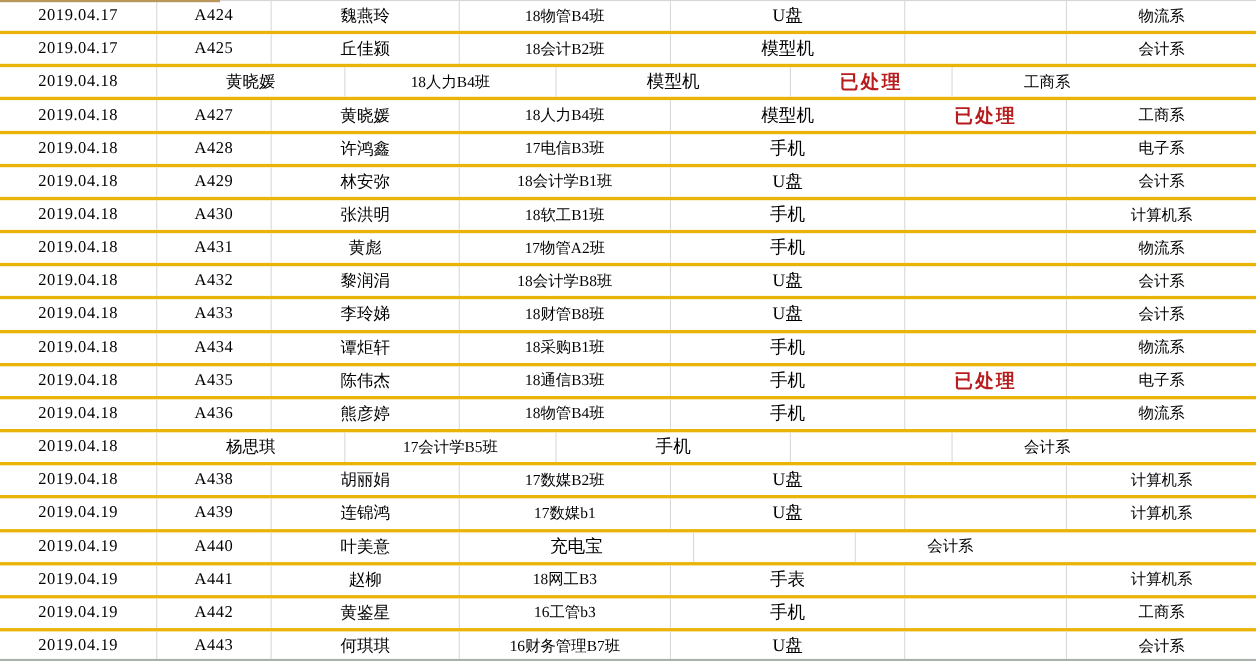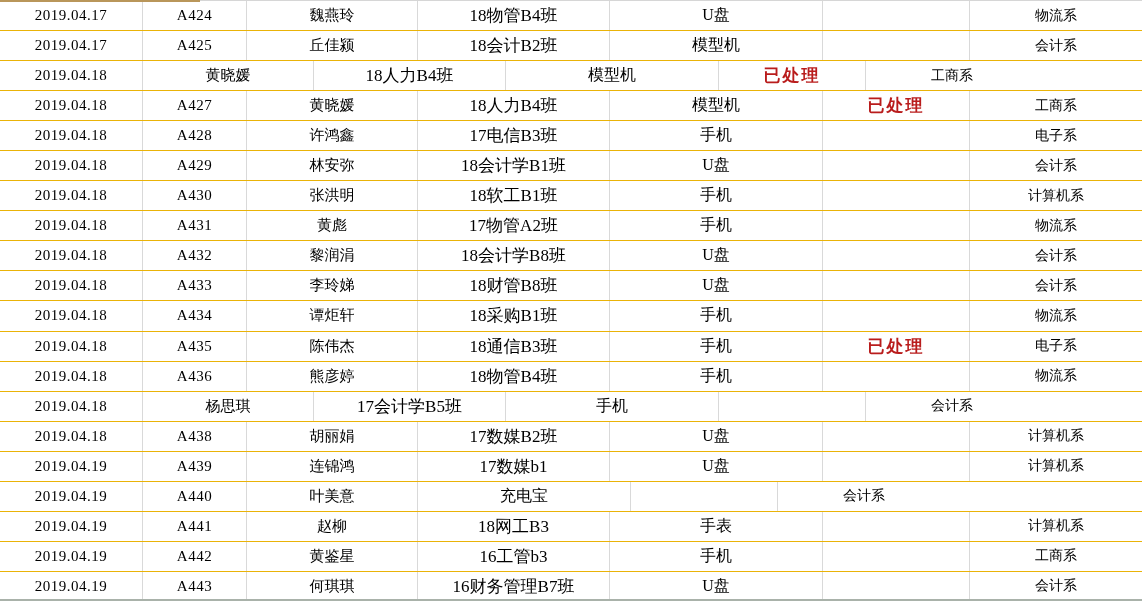--- a/index.html
+++ b/index.html
@@ -19,21 +19,21 @@
     height: 601px;
     border-top: 1px solid #d6d6d6;
     box-sizing: border-box;
     display: flex;
     flex-direction: column;
   }
   .row {
     display: flex;
     flex: 1 1 0;
     min-height: 0;
-    border-bottom: 1px solid #eab308;
+    border-bottom: 3px solid #eab308;
     box-sizing: border-box;
   }
   .row:last-child {
     border-bottom: none;
   }
   .cell {
     display: flex;
     align-items: center;
     justify-content: center;
     box-sizing: border-box;
@@ -43,21 +43,21 @@
     white-space: nowrap;
     overflow: hidden;
     cursor: cell;
   }
   .cell:last-child {
     border-right: none;
   }
   .col-date   { width: 143px; letter-spacing: 0.5px; }
   .col-id     { width: 104px; letter-spacing: 0.5px; }
   .col-name   { width: 171px; }
-  .col-class  { width: 192px; font-size: 17px; }
+  .col-class  { width: 192px; font-size: 14px; }
   .col-item   { width: 213px; font-size: 16px; }
   .col-status { width: 147px; }
   .col-dept   { width: 172px; font-size: 14px; }
   .status-processed {
     color: #b91c1c;
     font-weight: bold;
     font-size: 17px;
     letter-spacing: 2px;
   }
   .top-accent-border {

